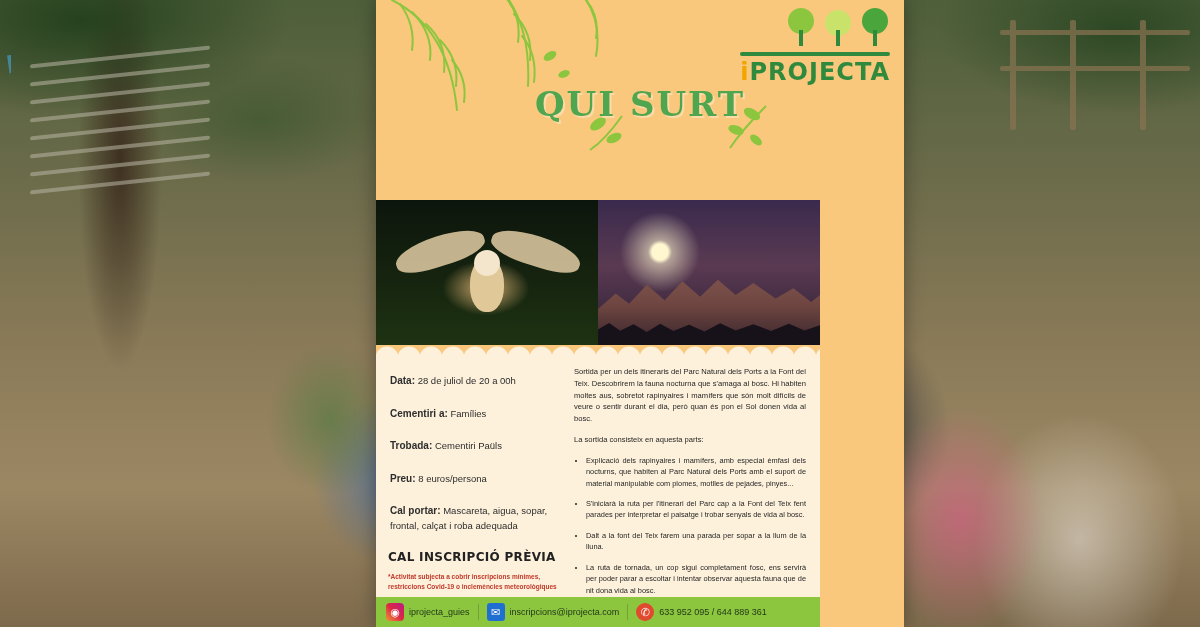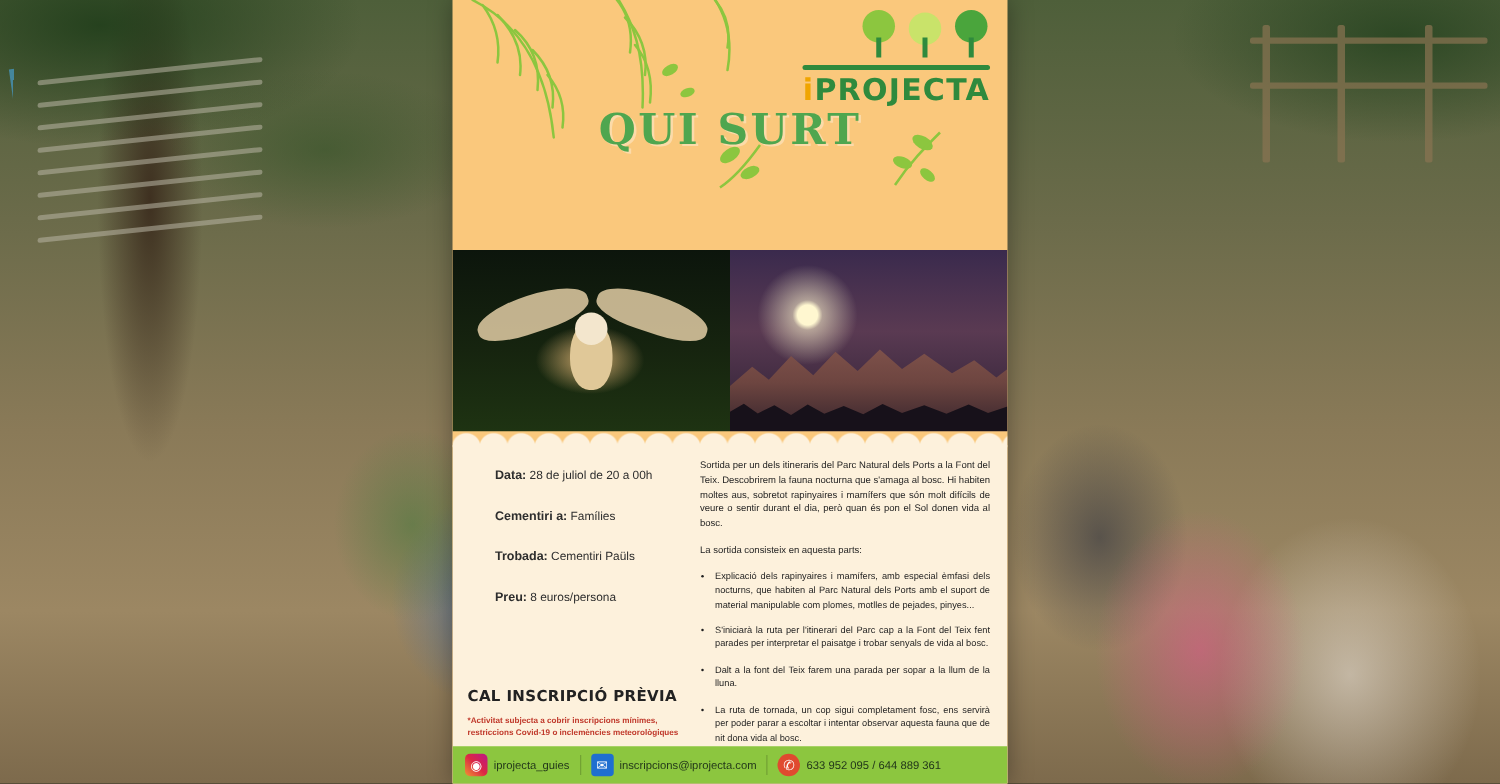--- a/index.html
+++ b/index.html
@@ -46,21 +46,21 @@
   .bg-steps { position:absolute; left: 30px; top: 55px; width: 180px; height: 180px; opacity: .55;}
   .bg-steps i {
     display:block; height: 4px; background: #b9b5a4; margin-bottom: 14px;
     transform: skewY(-6deg); border-radius: 2px;
   }
   .bg-fence { position:absolute; right: 10px; top: 20px; width: 190px; height: 120px; opacity:.7;}
   .bg-fence i { position:absolute; background:#8a7452; border-radius:2px; }
 
   
   .poster {
-    position: absolute; left: 362px; top: 0; width: 444px; height: 627px;
+    position: absolute; left: 376px; top: 0; width: 528px; height: 627px;
     background: #fac87c;
     overflow: hidden;
     box-shadow: 0 0 18px rgba(0,0,0,.35);
   }
 
   
   .fern { position: absolute; left: 6px; top: -10px; width: 230px; height: 150px; }
   .sprig { position:absolute; }
 
   
@@ -128,21 +128,21 @@
 
   
   .scallop-wrap { position: absolute; left: 0; top: 340px; width: 444px; height: 287px; }
   .scallop-top {
     position: absolute; top: 0; left: 0; width: 100%; height: 18px;
     background: radial-gradient(circle at 11px 18px, #fdf1dc 11px, rgba(253,241,220,0) 12px) 0 0/22px 18px repeat-x;
   }
   .scallop-body {
     position:absolute; top: 16px; left: 0; width: 100%; height: 271px; background: #fdf1dc;
   }
-  .left-col { position: absolute; left: 14px; top: 34px; width: 168px; margin-left: 20px; }
+  .left-col { position: absolute; left: 14px; top: 34px; width: 168px; }
   .info-line {
     font-size: 9.5px; color: #2d2d2d; line-height: 1.45; margin-bottom: 18px;
   }
   .info-line b { font-size: 10px; }
   .cal { position:absolute; left: 12px; top: 210px; width: 190px; }
   .cal-h { font-family:"DejaVu Sans", sans-serif; font-weight:700; font-size: 12px; color:#222; letter-spacing:.3px; }
   .cal-note { font-size: 6.5px; color:#c0392b; font-weight:700; line-height:1.5; margin-top: 8px; }
   .cal-note2 { font-size: 6.5px; color:#c0392b; font-weight:700; line-height:1.5; margin-top: 10px; }
 
   .right-col { position: absolute; left: 198px; top: 26px; width: 232px; }
@@ -267,20 +267,21 @@
 
   <div class="scallop-wrap">
     <div class="scallop-top"></div>
     <div class="scallop-body"></div>
 
     <div class="left-col">
       <div class="info-line"><b>Data:</b> <span>28 de juliol de 20 a 00h</span></div>
       <div class="info-line"><b>Cementiri a:</b> <span>Famílies</span></div>
       <div class="info-line"><b>Trobada:</b> <span>Cementiri Paüls</span></div>
       <div class="info-line"><b>Preu:</b> <span>8 euros/persona</span></div>
+      <div class="info-line"><b>Cal portar:</b> <span>Mascareta, aigua, sopar, frontal, calçat i roba adequada</span></div>
     </div>
 
     <div class="cal">
       <div class="cal-h">CAL INSCRIPCIÓ PRÈVIA</div>
       <div class="cal-note">*Activitat subjecta a cobrir inscripcions mínimes, restriccions Covid-19 o inclemències meteorològiques</div>
       <div class="cal-note2">*Per a grups de 10 persones es pot fer l'activitat un dia a convenir (avisar amb una setmana d'antelació)</div>
     </div>
 
     <div class="right-col">
       <div class="para">Sortida per un dels itineraris del Parc Natural dels Ports a la Font del Teix. Descobrirem la fauna nocturna que s'amaga al bosc. Hi habiten moltes aus, sobretot rapinyaires i mamífers que són molt difícils de veure o sentir durant el dia, però quan és pon el Sol donen vida al bosc.</div>

